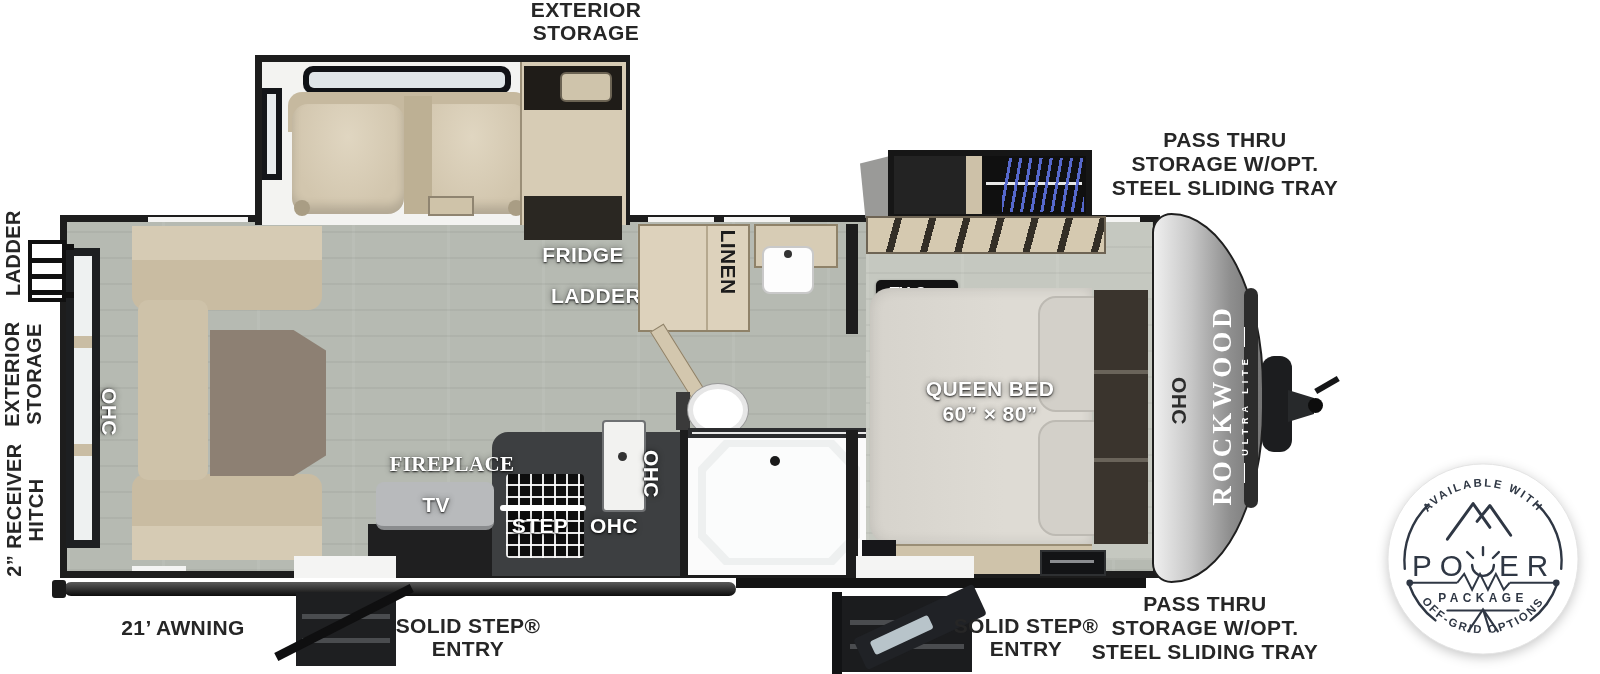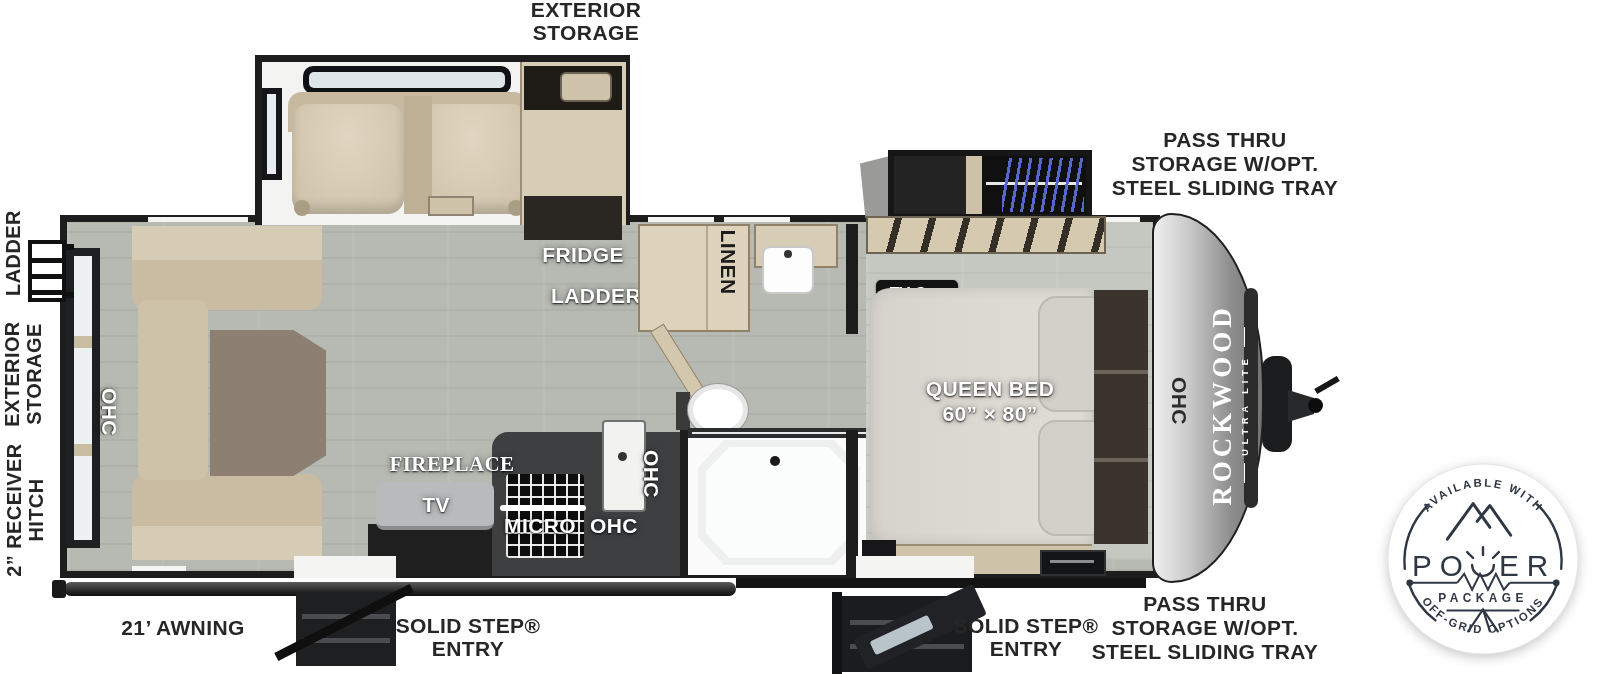--- a/index.html
+++ b/index.html
@@ -104,21 +104,21 @@
   <div class="abs lbl-floor" style="left:504px;top:242px;width:120px;text-align:right;">FRIDGE</div>
   <div class="abs lbl-floor" style="left:536px;top:283px;width:120px;">LADDER</div>
 
   <div class="abs" style="left:368px;top:524px;width:320px;height:52px;background:#1f1f20;"></div>
   <div class="abs" style="left:492px;top:432px;width:196px;height:144px;background:#3d3f41;border-radius:16px 0 0 0;"></div>
   <div class="abs lbl-floor" style="left:382px;top:452px;width:140px;font-family:Liberation Serif, serif;">FIREPLACE</div>
   <div class="abs" style="left:376px;top:482px;width:118px;height:48px;background:#b8babc;border-radius:8px;border-bottom:4px solid #8a8c8e;"></div>
   <div class="abs lbl-floor" style="left:396px;top:492px;width:80px;">TV</div>
   <div class="abs stove-grid" style="left:506px;top:474px;width:78px;height:84px;background-color:#0d0d0d;border-radius:4px;"></div>
   <div class="abs" style="left:500px;top:505px;width:86px;height:6px;background:#fff;border-radius:3px;"></div>
-  <div class="abs lbl-floor" style="left:500px;top:513px;width:80px;">MICRO</div>
+  <div class="abs lbl-floor" style="left:500px;top:513px;width:80px;">STEP</div>
   <div class="abs lbl-floor" style="left:584px;top:513px;width:60px;">OHC</div>
   <div class="abs" style="left:602px;top:420px;width:44px;height:92px;background:#f2f2f0;border:2px solid #6f7173;border-radius:4px;"></div>
   <div class="abs" style="left:618px;top:452px;width:9px;height:9px;border-radius:50%;background:#333;"></div>
   <div class="abs vrot" style="left:612px;top:454px;width:80px;height:40px;transform:rotate(90deg);">
     <span class="lbl-floor">OHC</span>
   </div>
   <div class="abs wall" style="left:680px;top:430px;width:10px;height:146px;"></div>
 
   <div class="abs" style="left:638px;top:224px;width:112px;height:108px;background:#ddd2bc;border:2px solid #8f8269;">
     <div class="abs" style="left:66px;top:0;width:2px;height:104px;background:#b5a88e;"></div>

